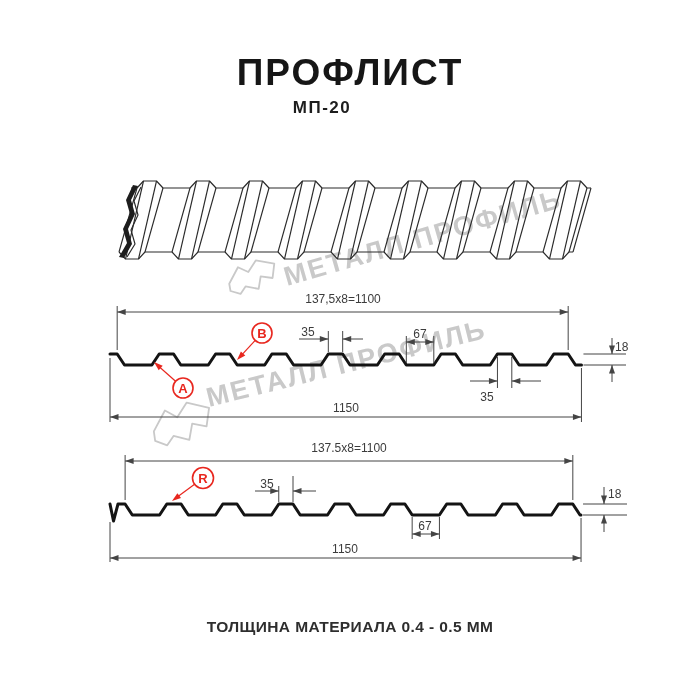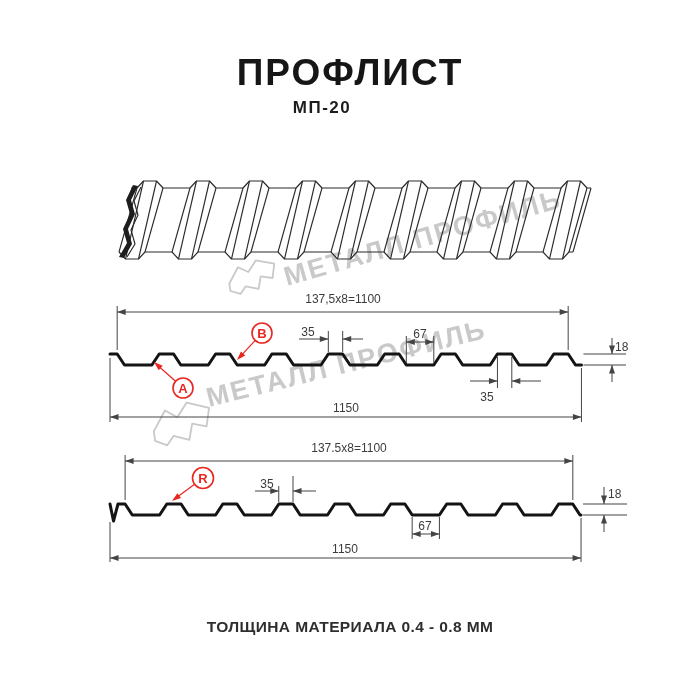--- a/index.html
+++ b/index.html
@@ -173,14 +173,14 @@
       <text class="dim" x="349" y="452">137.5x8=1100</text>
       <text class="dim" x="267" y="488">35</text>
       <text class="dim" x="425" y="530">67</text>
       <text class="dim start" x="608" y="498">18</text>
       <text class="dim" x="345" y="553">1150</text>
       <circle class="redc" cx="203" cy="478" r="10.5"></circle>
       <text class="redl" x="203" y="482.5">R</text>
     </g>
   </svg>
 
-  <div class="caption">ТОЛЩИНА МАТЕРИАЛА 0.4 - 0.8 ММ</div>
+  <div class="caption">ТОЛЩИНА МАТЕРИАЛА 0.4 - 0.5 ММ</div>
 </div>
 
 </body></html>

